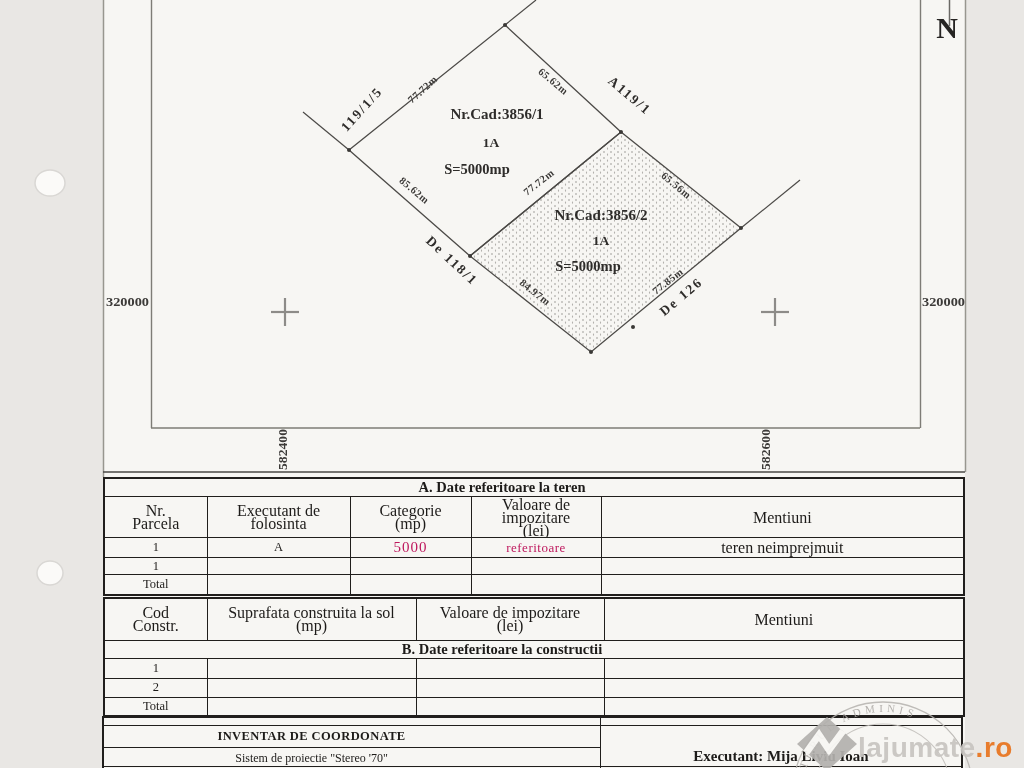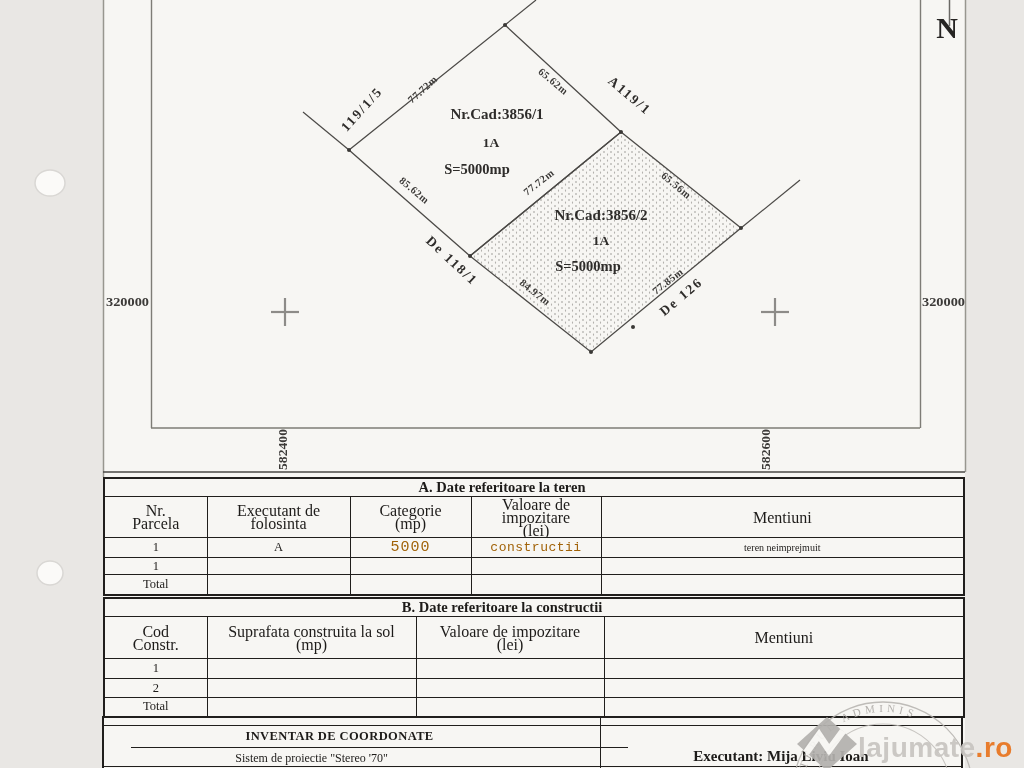--- a/index.html
+++ b/index.html
@@ -17,31 +17,31 @@
   table { position:absolute; border-collapse:collapse; table-layout:fixed; z-index:3; background:transparent; }
   td {
     border:1px solid #201e1c; text-align:center; vertical-align:middle;
     font-size:12.5px; color:#1d1b19; padding:0; overflow:hidden;
   }
   #tableA, #tableB { left:103px; width:860px; border:2px solid #201e1c;padding-left:40px; }
   #tableA { top:477px; }
   #tableB { top:597px; }
   td.title { font-size:14.5px; font-weight:700; padding-right:64px; }
   td.hdr  { font-size:16px; line-height:13px; white-space:pre-line; }
-  td.typed { font-family:Liberation Mono, monospace; color:#a16207; }
+  td.typed { font-family:Liberation Serif, serif; color:#be185d; }
   td.num   { font-size:15px; letter-spacing:1px; }
   td.nesp  { font-size:13px; letter-spacing:.5px; }
-  td.small { font-size:10px; }
+  td.small { font-size:16px; }
 
   
   .f-abs { position:absolute; z-index:3; }
   .f-hline { height:0; border-top:1.5px solid #201e1c; }
   .f-cell { display:flex; align-items:center; justify-content:center; color:#1d1b19; }
   #inventar-row { left:103px; top:725px; width:497px; height:23px; border-bottom:1.5px solid #201e1c;
-                  font-size:12.5px; font-weight:600; letter-spacing:.4px; padding-right:80px; box-sizing:border-box;margin-left:28px; }
+                  font-size:12.5px; font-weight:600; letter-spacing:.4px; padding-right:80px; box-sizing:border-box; }
   #sistem-row   { left:103px; top:748px; width:497px; height:20px; font-size:12px; padding-right:80px; box-sizing:border-box; }
   #executant-row{ left:601px; top:725px; width:360px; height:42px; align-items:flex-end; padding-bottom:2px;
                   font-size:15px; font-weight:600; box-sizing:border-box; }
 </style>
 </head>
 <body>
 
 <div class="page-white"></div>
 
 <svg id="plan-layer" class="layer" viewBox="0 0 1024 768">
@@ -148,21 +148,21 @@
 (mp)</td>
     <td class="hdr">Valoare de
 impozitare
 (lei)</td>
     <td class="hdr">Mentiuni</td>
   </tr>
   <tr style="height:20px">
     <td>1</td>
     <td>A</td>
     <td class="typed num">5000</td>
-    <td class="typed nesp">constructii</td>
+    <td class="typed nesp">referitoare</td>
     <td class="small">teren neimprejmuit</td>
   </tr>
   <tr style="height:17px">
     <td>1</td>
     <td></td>
     <td></td>
     <td></td>
     <td></td>
   </tr>
   <tr style="height:20px">
@@ -176,32 +176,32 @@
   </table>
 
 <table id="tableB">
   <colgroup>
       <col style="width:103px">
       <col style="width:209px">
       <col style="width:188px">
       <col style="width:360px">
     </colgroup>
   <tbody>
-      <tr style="height:14px">
-        <td class="title" colspan="4">B. Date referitoare la constructii</td>
-      </tr>
-  <tr style="height:42px">
+      <tr style="height:42px">
     <td class="hdr">Cod
 Constr.</td>
     <td class="hdr">Suprafata construita la sol
 (mp)</td>
     <td class="hdr">Valoare de impozitare
 (lei)</td>
     <td class="hdr">Mentiuni</td>
   </tr>
+  <tr style="height:14px">
+        <td class="title" colspan="4">B. Date referitoare la constructii</td>
+      </tr>
   <tr style="height:20px">
     <td>1</td>
     <td></td>
     <td></td>
     <td></td>
   </tr>
   <tr style="height:19px">
     <td>2</td>
     <td></td>
     <td></td>

